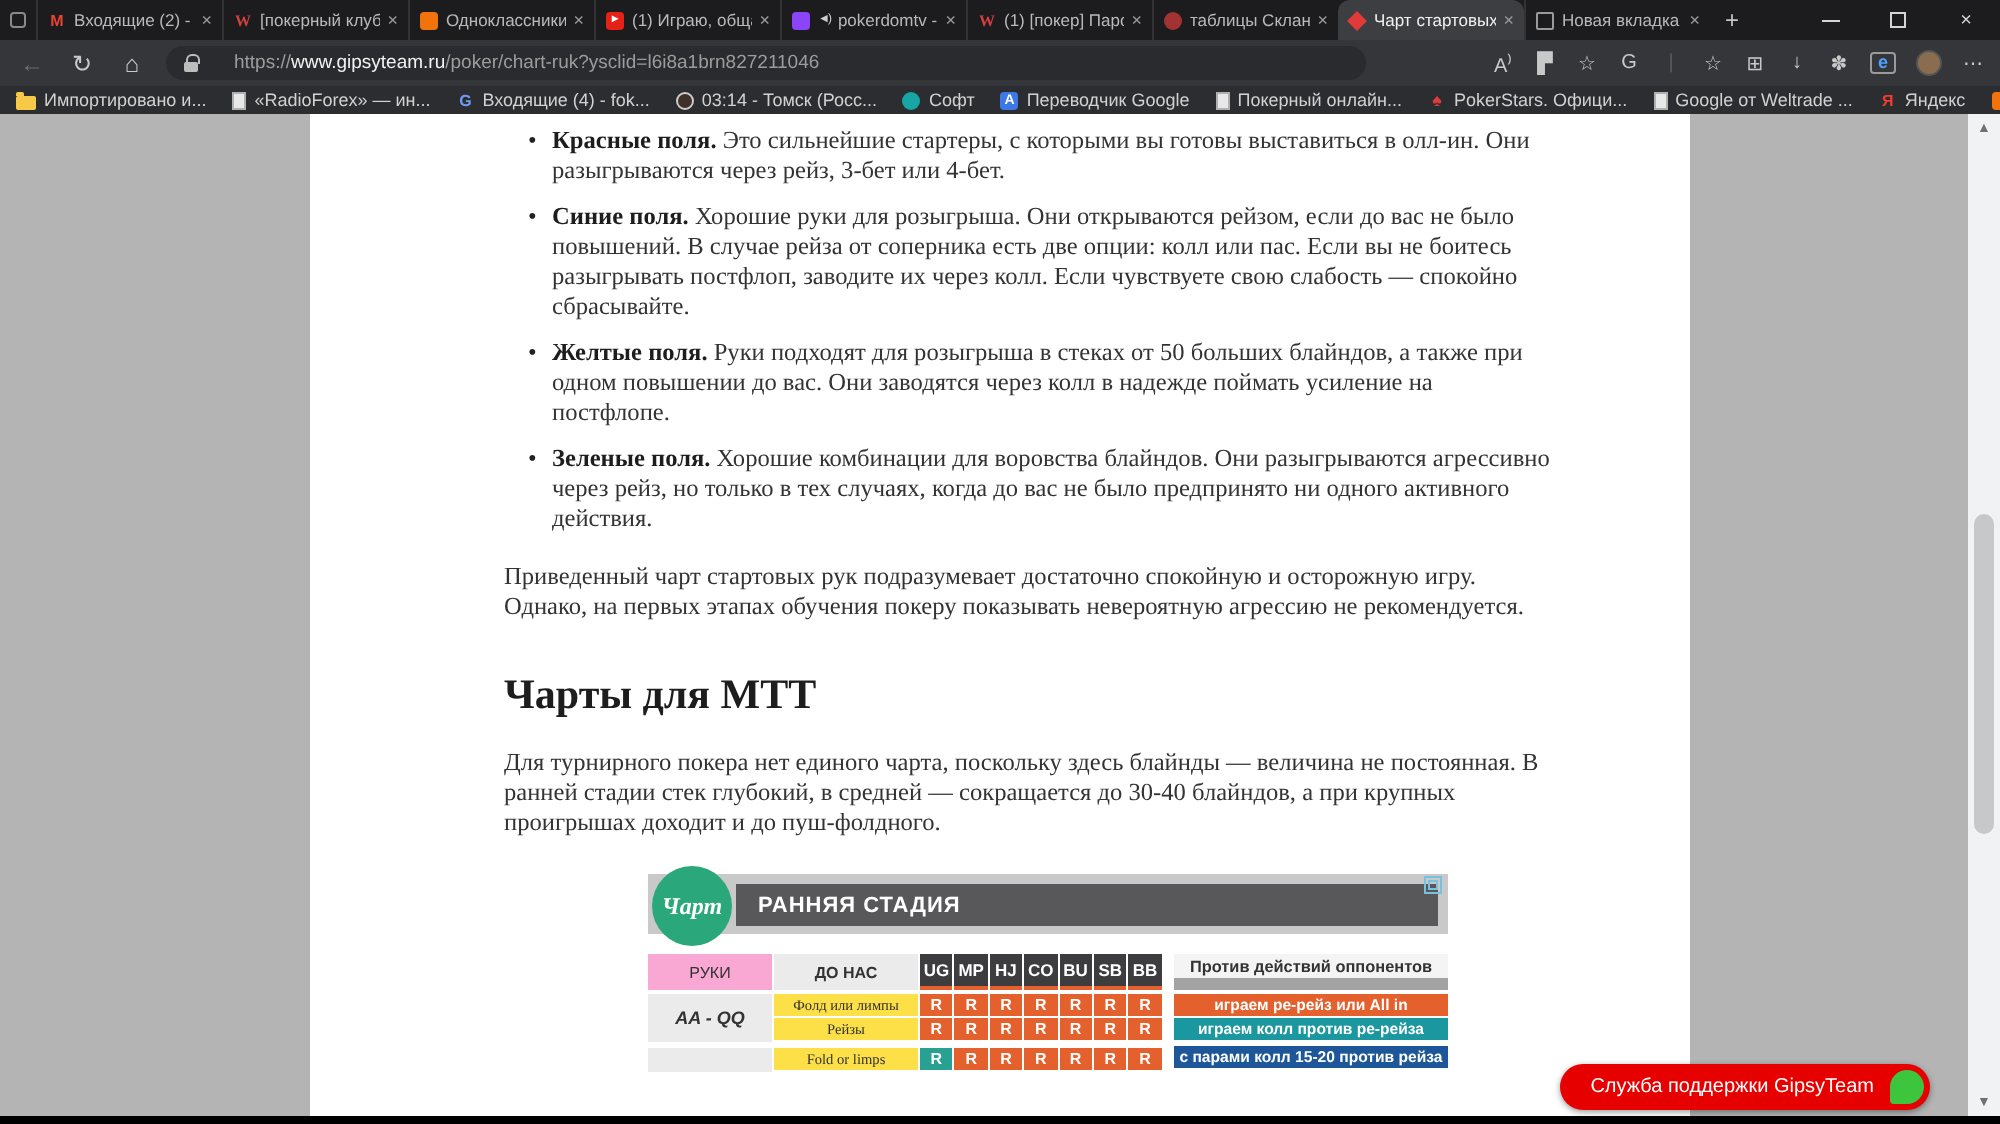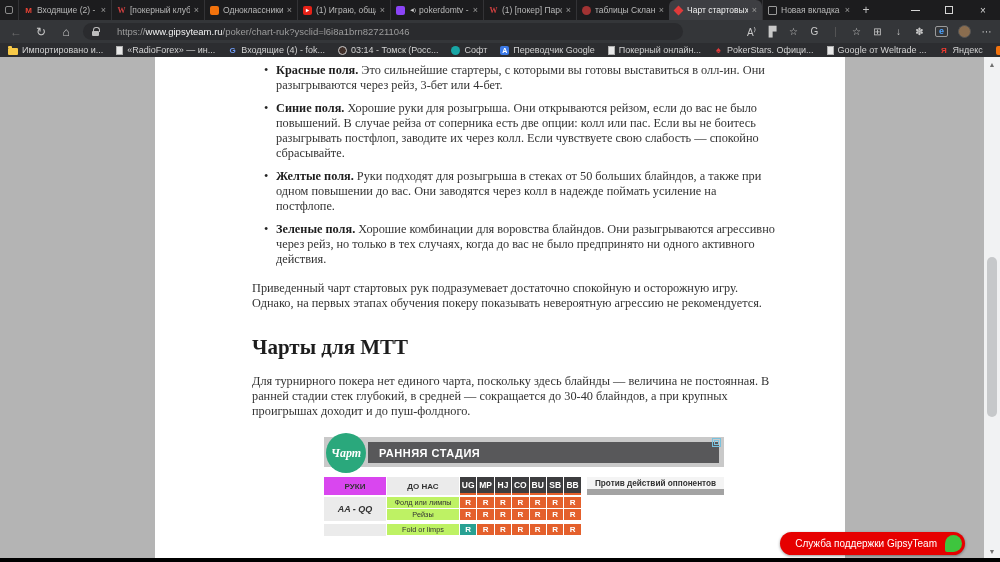--- a/index.html
+++ b/index.html
@@ -82,33 +82,33 @@
   .chart-title { position:absolute; left:44px; right:5px; top:5px; height:21px; background:#58585a; color:#fff;
                  font-weight:bold; font-size:11px; letter-spacing:.5px; display:flex; align-items:center; padding-left:11px; }
   .chart-logo { position:absolute; left:2px; top:-4px; width:40px; height:40px; border-radius:50%; background:#2aa87c;
                 color:#fff; display:flex; align-items:center; justify-content:center; z-index:2;
                 font-family:"Liberation Serif", serif; font-style:italic; font-weight:bold; font-size:12px; }
   .expand { position:absolute; right:3px; top:1px; width:9px; height:9px; border:1px solid #79c2de; }
   .expand::before { content:''; position:absolute; inset:1px; border:1px solid #79c2de; }
   .chart-body { display:flex; gap:6px; margin-top:10px; }
   .left-table { width:257px; }
   .hdr-row { display:flex; height:18px; margin-bottom:2px; }
-  .h-hands { width:62px; background:#d946ef; font-weight:bold; font-size:8px; color:#333;
+  .h-hands { width:62px; background:#f9a8d4; font-weight:normal; font-size:8px; color:#333;
              display:flex; align-items:center; justify-content:center; }
   .h-act { width:72px; margin-left:1px; background:#ebebeb; font-weight:bold; font-size:8px; color:#333;
            display:flex; align-items:center; justify-content:center; }
   .h-pos { width:16.4px; margin-left:1px; background:#3d3d3f; border-bottom:2px solid #e4602c; color:#fff;
            font-weight:bold; font-size:8.5px; display:flex; align-items:center; justify-content:center; }
   .grp { display:flex; margin-bottom:3px; }
   .grp-hands { width:62px; background:#ebebeb; display:flex; flex-direction:column; justify-content:space-around;
                align-items:center; font-weight:bold; font-size:9px; color:#333;font-style:italic; }
   .grp-rows { flex:1; }
   .crow { display:flex; height:11px; margin-bottom:1px; }
-  .rlabel { width:72px; margin-left:1px; background:#bef264; font-size:7.3px; color:#333;
-            display:flex; align-items:center; justify-content:center; white-space:nowrap; }
+  .rlabel { width:72px; margin-left:1px; background:#fde047; font-size:7.3px; color:#333;
+            display:flex; align-items:center; justify-content:center; white-space:nowrap;font-family:Liberation Serif, serif; }
   .cell { width:16.4px; margin-left:1px; font-size:8px; font-weight:bold; color:#fff;
           display:flex; align-items:center; justify-content:center; }
   .c-or { background:#e4602c; } .c-tl { background:#28a193; }
   .right-col { width:137px; }
   .opp-hdr { height:18px; margin-bottom:2px; background:#f4f4f4; border-bottom:6px solid #a3a3a3; font-weight:bold;
              font-size:8.2px; color:#333; display:flex; align-items:center; justify-content:center; }
   .opp-bar { height:11px; margin-bottom:1px; color:#fff; font-weight:bold; font-size:7.8px;
              display:flex; align-items:center; justify-content:center; white-space:nowrap; }
 
   
@@ -339,20 +339,25 @@
                       <div class="cell c-or">R</div>
                       <div class="cell c-or">R</div>
                       <div class="cell c-or">R</div>
                     </div>
                   </div>
                 </div>
               </div>
           </div>
           <div class="right-col">
             <div class="opp-hdr">Против действий оппонентов</div>
+            <div id="opp-bars">
+                <div class="opp-bar" style="background: rgb(228, 96, 44);">играем ре-рейз или All in</div>
+                <div class="opp-bar" style="background: rgb(27, 151, 160);">играем колл против ре-рейза</div>
+                <div class="opp-bar" style="background: rgb(29, 87, 153); margin-top: 3px;">с парами колл 15-20 против рейза</div>
+              </div>
 
           </div>
         </div>
       </div>
     </div>
   </div>
 
   <div id="scrollbar">
     <div class="sb-arrow sb-up">▲</div>
     <div class="sb-thumb"></div>

